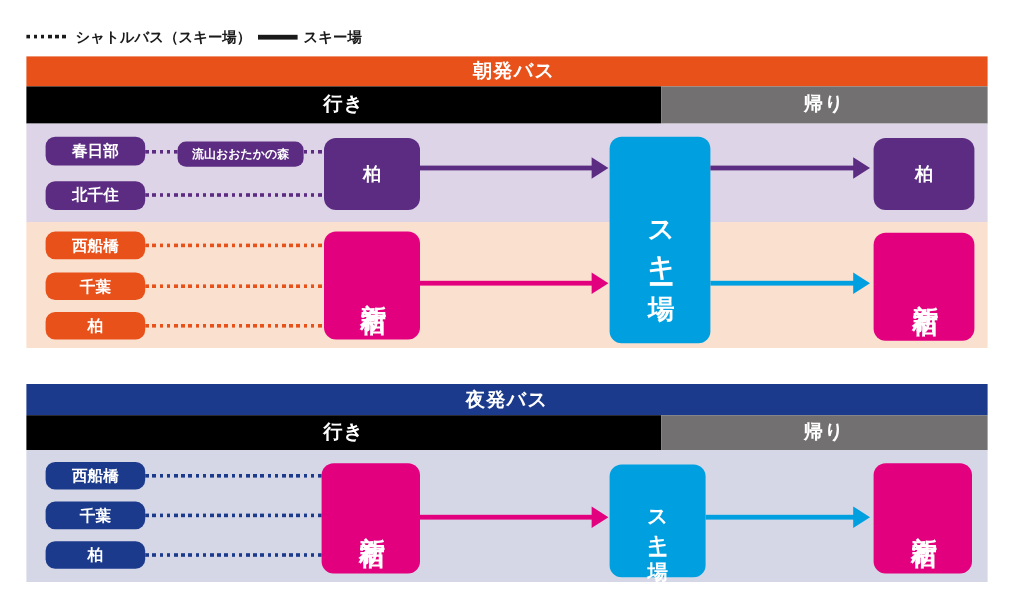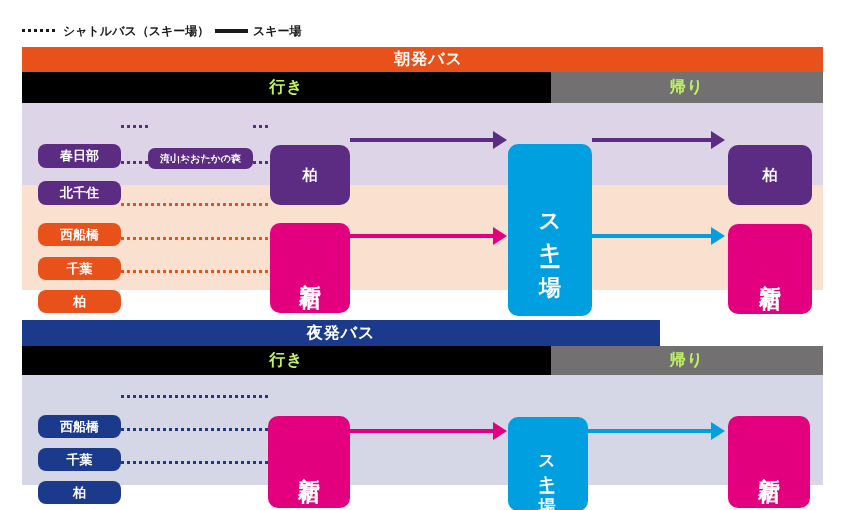--- a/index.html
+++ b/index.html
@@ -11,31 +11,31 @@
 
   
   .legend-label { font-size:12px; font-weight:bold; color:#1a1a1a; line-height:14px; }
   .legend-dotted { height:3px; background-image:repeating-linear-gradient(90deg,#1a1a1a 0 3px,transparent 3px 6px); }
   .legend-solid  { height:4px; background:#1a1a1a; }
 
   
   .title-bar { color:#fff; font-size:16px; font-weight:bold; display:flex; align-items:center; justify-content:center; letter-spacing:1px; }
   .bar-orange { background:#E8511A;padding-left:12px; }
   .bar-navy   { background:#1B3A8C; }
-  .sub-bar { color:#bef264; font-size:16px; font-weight:bold; display:flex; align-items:center; justify-content:center; letter-spacing:1px; }
+  .sub-bar { color:#ffffff; font-size:16px; font-weight:bold; display:flex; align-items:center; justify-content:center; letter-spacing:1px; }
   .sub-black { background:#000000; }
   .sub-gray  { background:#737071; }
 
   
   .zone-purple { background:#DED4E7; }
   .zone-peach  { background:#FAE0CE; }
   .zone-lav    { background:#D5D7E6; }
 
   
-  .box { display:flex; align-items:center; justify-content:center; color:#fff; font-weight:bold; border-radius:8px; text-align:center;margin-top:30px; }
+  .box { display:flex; align-items:center; justify-content:center; color:#fff; font-weight:bold; border-radius:8px; text-align:center; }
   .box-purple { background:#5B2C82; }
   .box-orange { background:#E8511A; }
   .box-pink   { background:#E3007F; }
   .box-cyan   { background:#00A0E0; }
   .box-navy   { background:#1B3A8C; }
   .origin { font-size:13px; }
   .hub-r10 { border-radius:10px; }
   .vtext { writing-mode:vertical-rl; text-orientation:mixed; letter-spacing:3px; }
 
   
@@ -89,21 +89,21 @@
 
 <div class="abs dotline dot-orange" style="left:121px; top:203px; width:149px;"></div>
 <div class="abs dotline dot-orange" style="left:121px; top:237px; width:149px;"></div>
 <div class="abs dotline dot-orange" style="left:121px; top:270px; width:149px;"></div>
 
 <div class="abs box box-pink hub-r10 vtext" style="left:270px; top:193px; width:80px; height:90px; font-size:22px;">新宿</div>
 <div class="abs arrow arrow-pink" style="left:350px; top:234px; width:144px;"></div>
 <div class="abs arrow arrow-cyan" style="left:592px; top:234px; width:120px;"></div>
 <div class="abs box box-pink hub-r10 vtext" style="left:728px; top:194px; width:84px; height:90px; font-size:22px;">新宿</div>
 
-<div class="abs title-bar bar-navy" style="left:22px; top:320px; width:638px; height:26px;">夜発バス</div>
+<div class="abs title-bar bar-navy" style="left:22px; top:320px; width:801px; height:26px;">夜発バス</div>
 <div class="abs sub-bar sub-black" style="left:22px; top:346px; width:529px; height:29px;">行き</div>
 <div class="abs sub-bar sub-gray" style="left:551px; top:346px; width:272px; height:29px;">帰り</div>
 
 <div class="abs zone-lav" style="left:22px; top:375px; width:801px; height:110px;"></div>
 
 <div class="abs box box-navy origin" style="left:38px; top:385px; width:83px; height:23px;">西船橋</div>
 <div class="abs box box-navy origin" style="left:38px; top:418px; width:83px; height:23px;">千葉</div>
 <div class="abs box box-navy origin" style="left:38px; top:451px; width:83px; height:23px;">柏</div>
 
 <div class="abs dotline dot-navy" style="left:121px; top:395px; width:147px;"></div>

